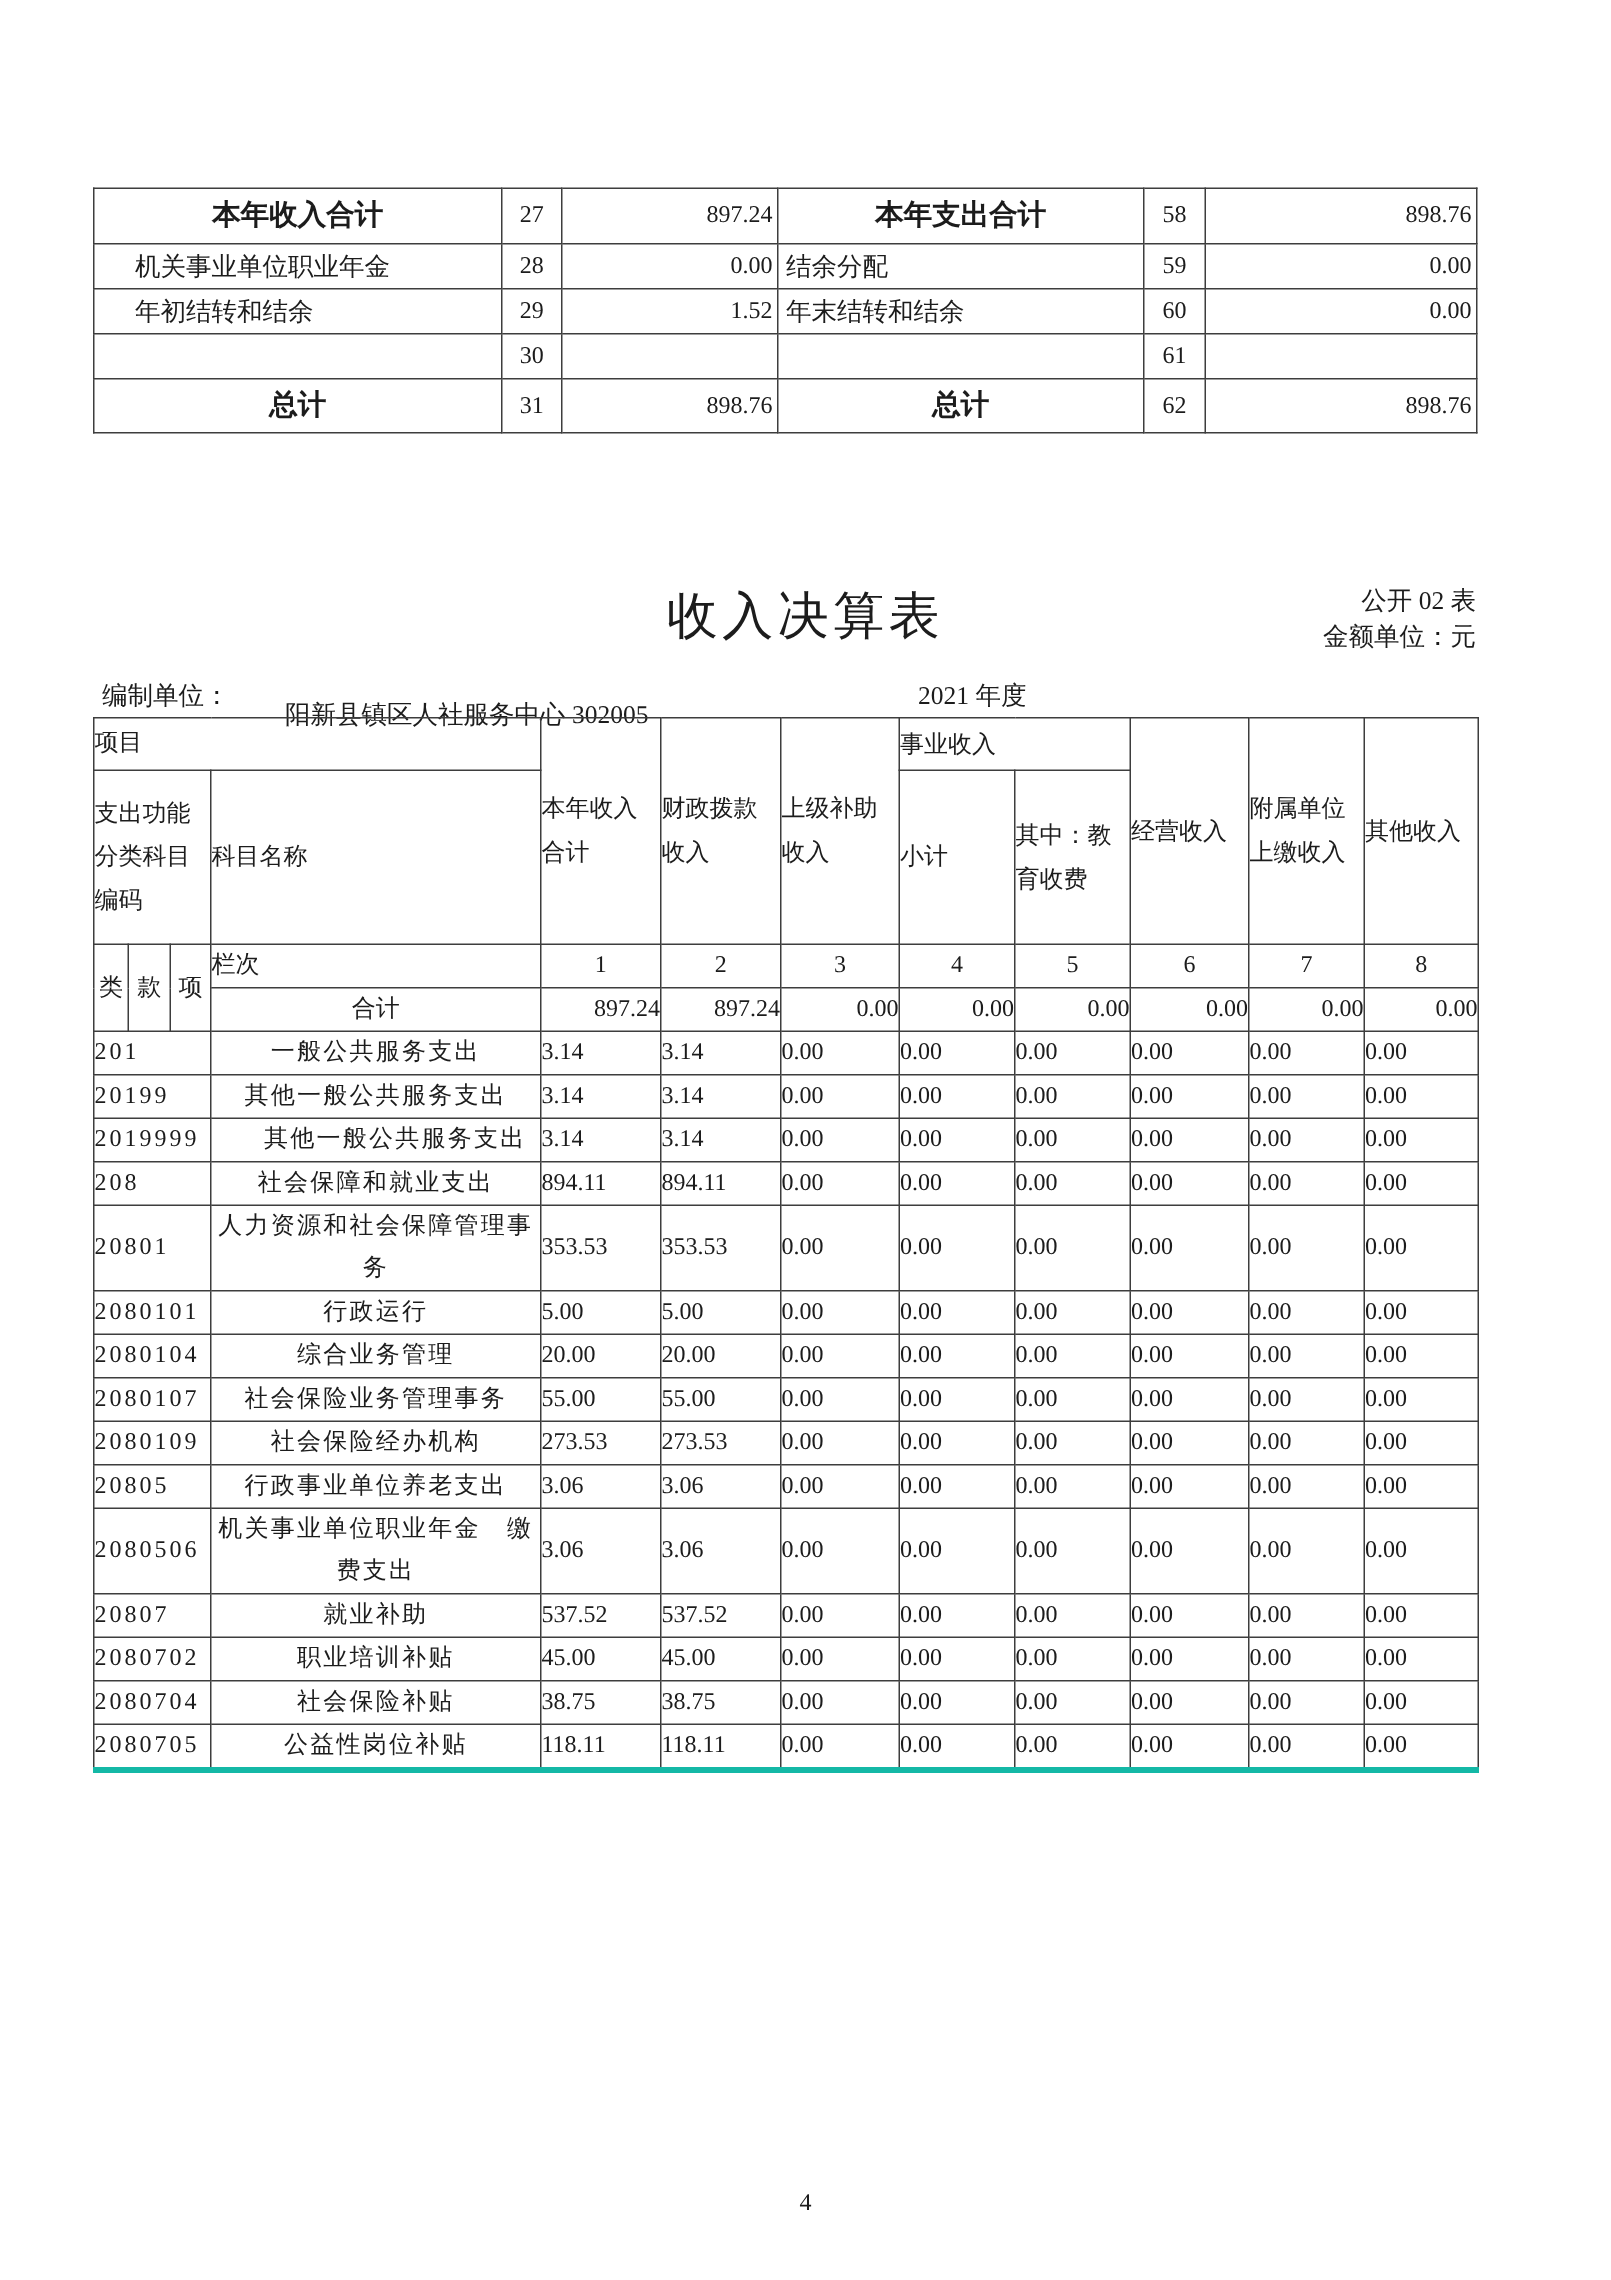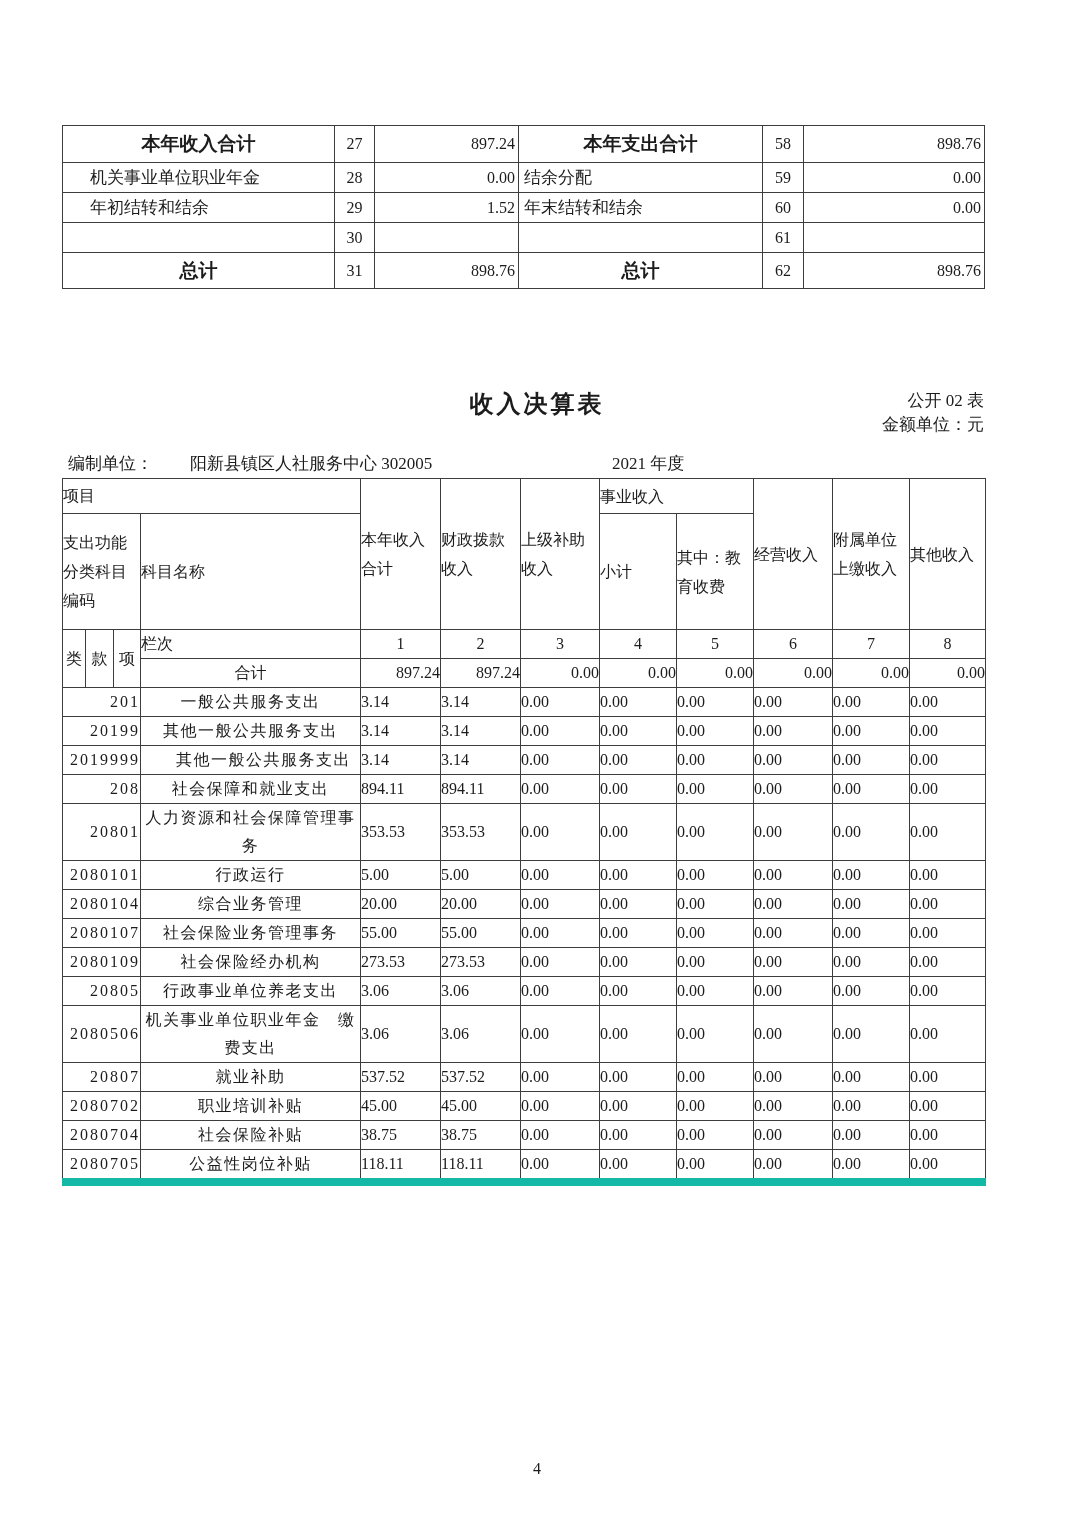--- a/index.html
+++ b/index.html
@@ -21,46 +21,46 @@
   .sum .num   { text-align:center; font-size:16px; }
   .sum .val   { text-align:right; padding-right:3px; font-size:16px; }
 
   
   .notes { position:absolute; left:64px; top:288px; font-size:16px; line-height:22px; width:700px; }
   .notes .note2 { margin-top:13px; padding-left:30px; }
 
   
   .doc-title { position:absolute; top:388px; left:0; width:1074px; text-align:center;
                font-family:"Liberation Sans","DejaVu Sans",sans-serif;
-               font-weight:bold; font-size:24px; letter-spacing:3px; }
+               font-weight:normal; font-size:34px; letter-spacing:3px; }
   .meta { position:absolute; top:389px; right:90px; text-align:right;
           font-size:17px; line-height:24px; }
 
   
   .orgline { position:absolute; top:452px; left:68px; width:920px; height:26px; font-size:17px; }
-  .orgline .org-name { position:absolute; left:122px; top:0; }
+  .orgline .org-name { position:absolute; left:122px; top:13px; }
   .orgline .year     { position:absolute; left:544px; top:0; }
 
   
   table.main { position:absolute; top:478px; left:62px; width:923px;
                border-collapse:collapse; table-layout:fixed;
-               border-bottom:8px solid #14b8a6; }
+               border-bottom:4px solid #14b8a6; }
   table.main td { border:1px solid #3d3d3d; padding:0; font-size:16px;
                   vertical-align:middle; overflow:hidden; }
   tr.hA td { height:35px; }
   tr.hB td { height:116px; }
   .hdr  { text-align:left; line-height:29px; padding:0 11px; }
   .al   { text-align:left; padding-left:8px; }
   tr.hC td, tr.hD td { height:28px; line-height:28px; }
   .ckp  { text-align:center; }
   .lane-n { text-align:center; font-size:16px; }
   .tlbl { text-align:center; }
   .tval { text-align:right; padding-right:9px; }
   tbody td { height:28px; line-height:28px; vertical-align:top; }
-  td.code { text-align:right; padding-left:10px; padding-right:4px;
+  td.code { text-align:left; padding-left:10px; padding-right:4px;
             letter-spacing:2px; word-break:break-all;margin-left:40px; }
   td.name { text-align:center; padding-left:10px; padding-right:5px; letter-spacing:1.5px; }
   td.name.indent { padding-left:26px; vertical-align:middle; }
   td.v    { text-align:left; padding-left:10px; }
 
   
   .pagenum { position:absolute; top:1460px; left:0; width:1074px; text-align:center; font-size:16px; }
 </style>
 </head>
 <body>

